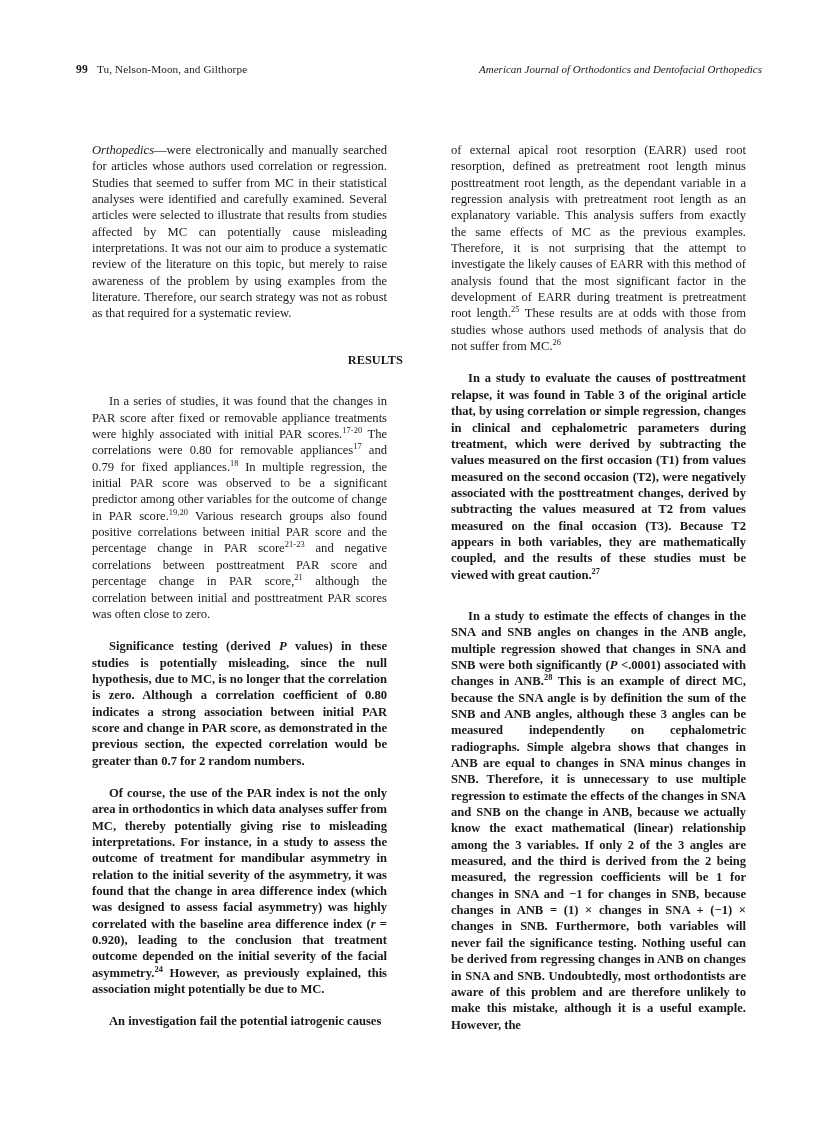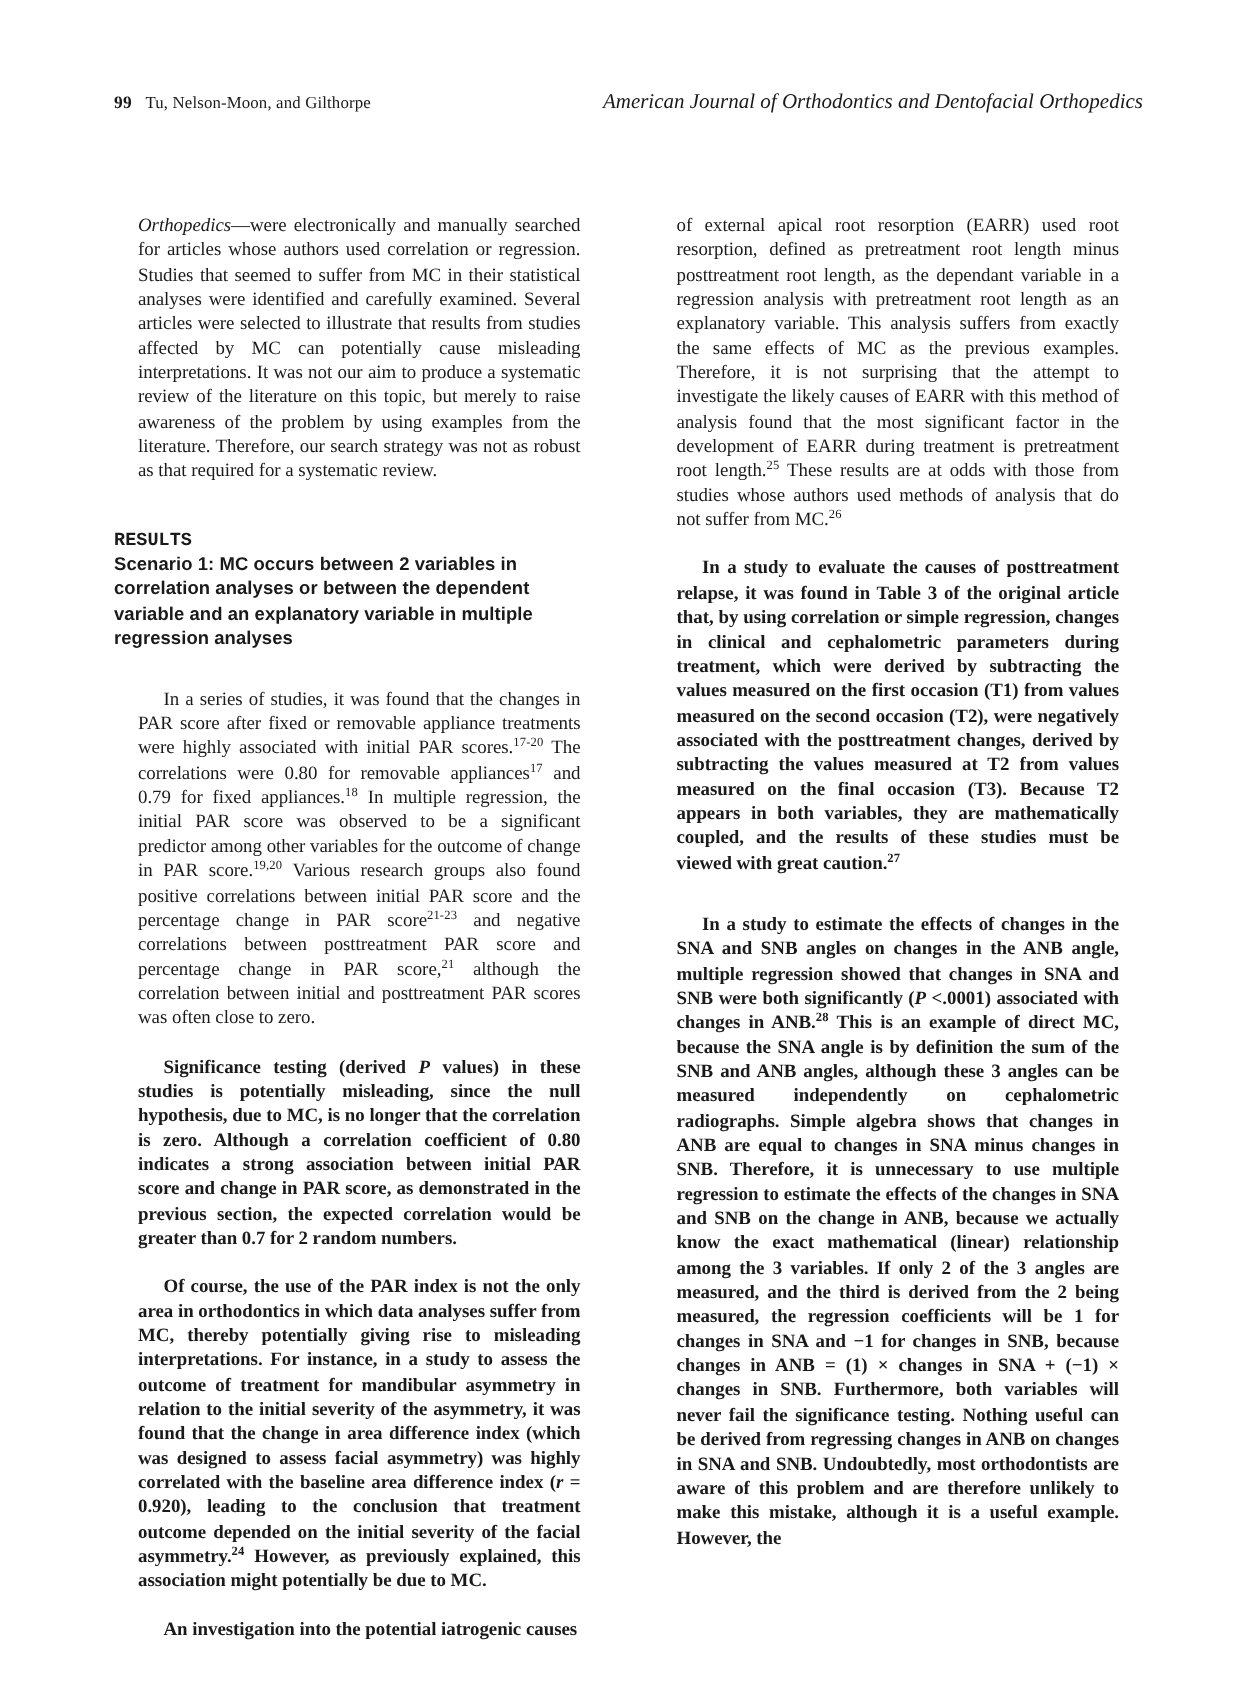--- a/index.html
+++ b/index.html
@@ -38,21 +38,21 @@
     font-size: 11.6px;
     letter-spacing: 0.2px;
   }
   .rh-authors {
     margin-left: 9px;
     letter-spacing: 0.1px;
   }
   .rh-right {
     text-align: right;
     font-style: italic;
-    font-size: 14px;
+    font-size: 11px;
     line-height: 14.5px;
     white-space: nowrap;
   }
 
   
   .columns {
     position: absolute;
     left: 76px;
     top: 126px;
     width: 686px;
@@ -76,26 +76,26 @@
   }
   p.body + p.body {
     text-indent: 17px;
     font-weight: bold;
   }
   p.noindent { text-indent: 0 !important; }
 
   h2.section-head {
     margin: 0;
     padding-top: 15px;
-    font-family: Liberation Mono, monospace;
+    font-family: Liberation Serif, serif;
     font-size: 12.3px;
     font-weight: bold;
     line-height: 15.6px;
     letter-spacing: 0.05px;
-    text-align: left;
+    text-align: right;
   }
   h3.scenario-head {
     margin: 0;
     padding-top: 0px;
     font-family: "Liberation Sans", "DejaVu Sans", sans-serif;
     font-size: 12.3px;
     font-weight: bold;
     line-height: 16.1px;
     letter-spacing: 0.05px;
     text-align: left;
@@ -128,29 +128,28 @@
   </div>
 
   <div class="columns">
 
     <div class="col">
 
       <p class="body noindent"><i class="it">Orthopedics</i><span>—were electronically and manually searched for articles whose authors used correlation or regression. Studies that seemed to suffer from MC in their statistical analyses were identified and carefully examined. Several articles were selected to illustrate that results from studies affected by MC can potentially cause misleading interpretations. It was not our aim to produce a systematic review of the literature on this topic, but merely to raise awareness of the problem by using examples from the literature. Therefore, our search strategy was not as robust as that required for a systematic review.</span></p>
 
       <h2 class="section-head">RESULTS</h2>
 
-      <h3 class="scenario-head">Scenario 1: MC occurs between 2 variables in correlation analyses or between the dependent variable and an explanatory variable in multiple regression analyses</h3>
 
       <p class="body after-head" style="text-indent:17px"><span>In a series of studies, it was found that the changes in PAR score after fixed or removable appliance treatments were highly associated with initial PAR scores.</span><sup class="ref">17-20</sup><span> The correlations were 0.80 for removable appliances</span><sup class="ref">17</sup><span> and 0.79 for fixed appliances.</span><sup class="ref">18</sup><span> In multiple regression, the initial PAR score was observed to be a significant predictor among other variables for the outcome of change in PAR score.</span><sup class="ref">19,20</sup><span> Various research groups also found positive correlations between initial PAR score and the percentage change in PAR score</span><sup class="ref">21-23</sup><span> and negative correlations between posttreatment PAR score and percentage change in PAR score,</span><sup class="ref">21</sup><span> although the correlation between initial and posttreatment PAR scores was often close to zero.</span></p>
 
       <p class="body"><span>Significance testing (derived </span><i class="it">P</i><span> values) in these studies is potentially misleading, since the null hypothesis, due to MC, is no longer that the correlation is zero. Although a correlation coefficient of 0.80 indicates a strong association between initial PAR score and change in PAR score, as demonstrated in the previous section, the expected correlation would be greater than 0.7 for 2 random numbers.</span></p>
 
       <p class="body"><span>Of course, the use of the PAR index is not the only area in orthodontics in which data analyses suffer from MC, thereby potentially giving rise to misleading interpretations. For instance, in a study to assess the outcome of treatment for mandibular asymmetry in relation to the initial severity of the asymmetry, it was found that the change in area difference index (which was designed to assess facial asymmetry) was highly correlated with the baseline area difference index (</span><i class="it">r</i><span> = 0.920), leading to the conclusion that treatment outcome depended on the initial severity of the facial asymmetry.</span><sup class="ref">24</sup><span> However, as previously explained, this association might potentially be due to MC.</span></p>
 
-      <p class="body">An investigation into the potential iatrogenic causes</p>
+      <p class="body">An investigation fail the potential iatrogenic causes</p>
 
     </div>
 
     <div class="col">
 
       <p class="body noindent"><span>of external apical root resorption (EARR) used root resorption, defined as pretreatment root length minus posttreatment root length, as the dependant variable in a regression analysis with pretreatment root length as an explanatory variable. This analysis suffers from exactly the same effects of MC as the previous examples. Therefore, it is not surprising that the attempt to investigate the likely causes of EARR with this method of analysis found that the most significant factor in the development of EARR during treatment is pretreatment root length.</span><sup class="ref">25</sup><span> These results are at odds with those from studies whose authors used methods of analysis that do not suffer from MC.</span><sup class="ref">26</sup></p>
 
       <p class="body"><span>In a study to evaluate the causes of posttreatment relapse, it was found in Table 3 of the original article that, by using correlation or simple regression, changes in clinical and cephalometric parameters during treatment, which were derived by subtracting the values measured on the first occasion (T1) from values measured on the second occasion (T2), were negatively associated with the posttreatment changes, derived by subtracting the values measured at T2 from values measured on the final occasion (T3). Because T2 appears in both variables, they are mathematically coupled, and the results of these studies must be viewed with great caution.</span><sup class="ref">27</sup></p>
 
 

